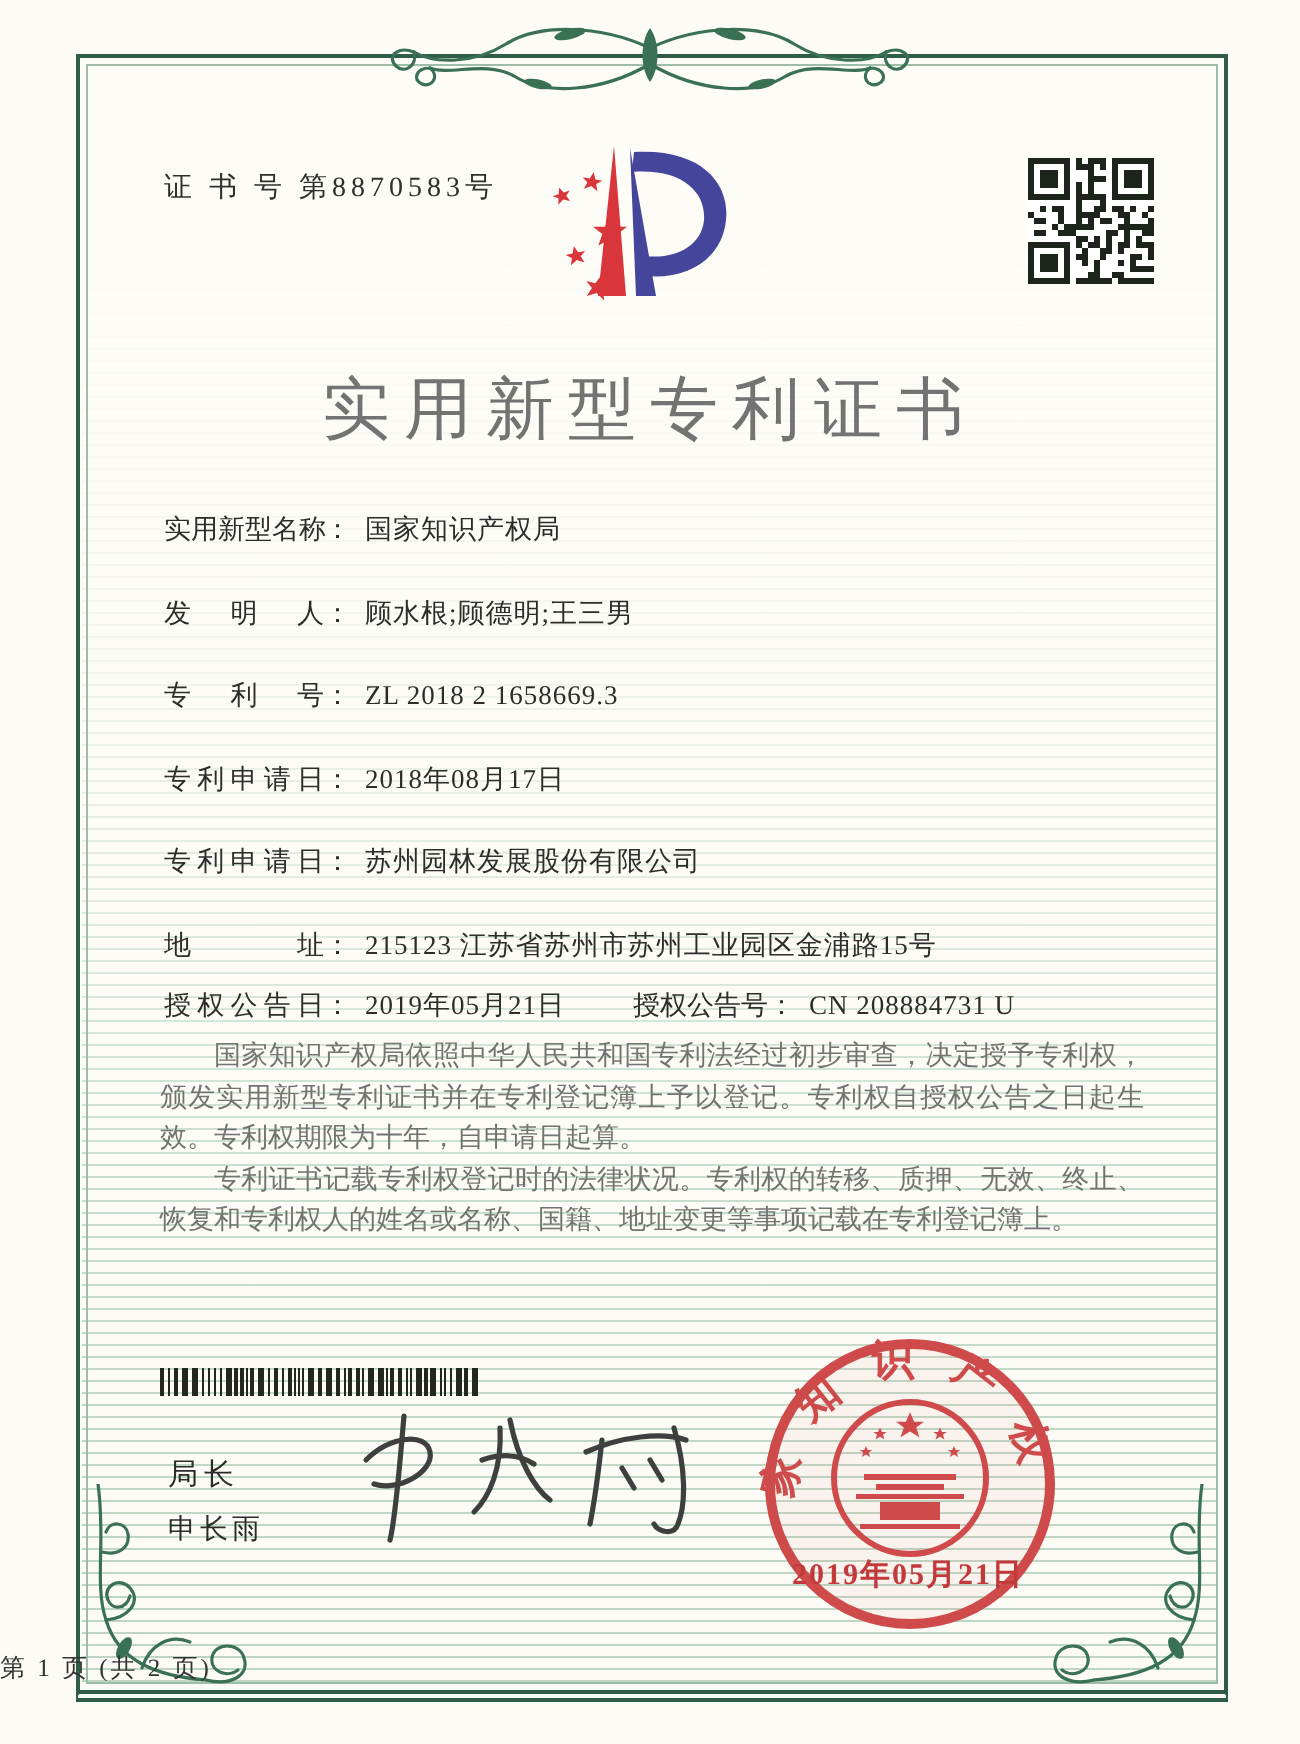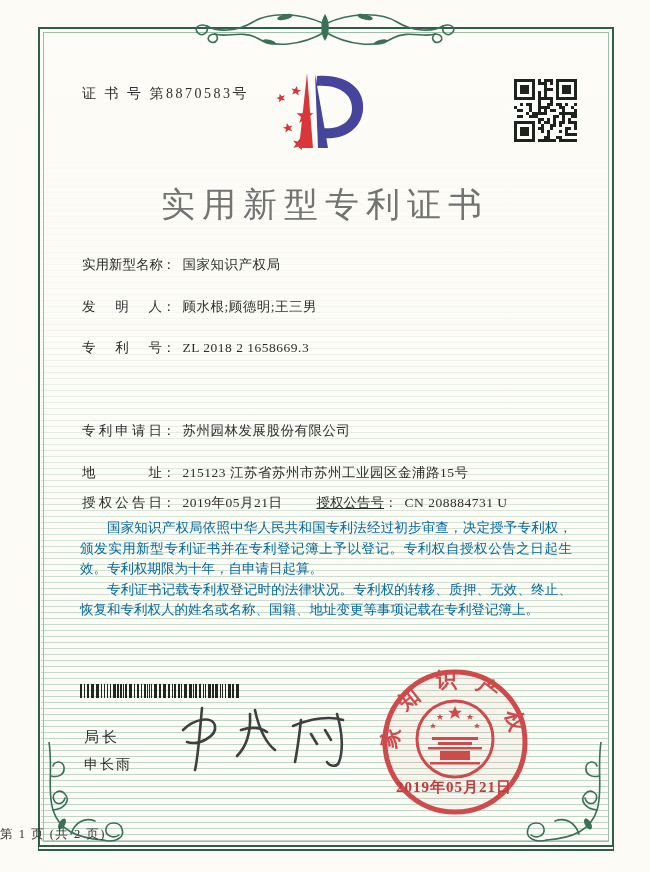--- a/index.html
+++ b/index.html
@@ -22,23 +22,23 @@
   .corner-r{left:509px;top:742px;width:100px;height:101px;}
   .cert-no{position:absolute;left:82px;top:85px;font-size:14px;letter-spacing:2.5px;color:#2f2f2f;}
   .logo{position:absolute;left:255px;top:70px;width:120px;height:94px;}
   .qr{position:absolute;left:514px;top:79px;width:63px;height:63px;background:#fff;}
   .title{position:absolute;left:0;top:182px;width:100%;text-align:center;
          font-size:34px;letter-spacing:7px;color:#737373;}
   .row{position:absolute;left:82px;font-size:13.5px;white-space:nowrap;color:#2d2d2d;}
   .lbl{display:inline-block;width:80px;text-align:justify;text-align-last:justify;vertical-align:bottom;}
   .colon{margin:0 2px 0 0;}
   .val{margin-left:5px;letter-spacing:.5px;}
-  .lbl2{margin-left:34px;text-decoration:underline;}
+  .lbl2{margin-left:34px;}
   .paras{position:absolute;left:80px;top:518px;width:492px;font-size:13.5px;line-height:20.5px;
-         color:#0369a1;text-align:justify;}
+         color:#737373;text-align:justify;}
   .paras p{margin:0;text-indent:2em;}
   .barcode{position:absolute;left:80px;top:684px;width:160px;height:14px;}
   .director-title{position:absolute;left:84px;top:728px;font-size:15px;letter-spacing:3px;}
   .director-name{position:absolute;left:84px;top:756px;font-size:14px;letter-spacing:2px;}
   .signature{position:absolute;left:155px;top:700px;width:210px;height:85px;}
   .seal{position:absolute;left:360px;top:647px;width:190px;height:190px;}
   .seal-date{position:absolute;left:396px;top:778px;font-size:15px;color:#c3393b;
              letter-spacing:1px;font-weight:bold;}
   .footer{position:absolute;left:0;top:826px;width:100%;font-size:12.5px;
           letter-spacing:1.5px;color:#333;}
@@ -237,20 +237,23 @@
 
   <div class="row" style="top:256px">
     <span class="lbl">实用新型名称</span><span class="colon">：</span><span class="val">国家知识产权局</span>
   </div>
   <div class="row" style="top:298px">
     <span class="lbl">发明人</span><span class="colon">：</span><span class="val">顾水根;顾德明;王三男</span>
   </div>
   <div class="row" style="top:339px">
     <span class="lbl">专利号</span><span class="colon">：</span><span class="val">ZL 2018 2 1658669.3</span>
   </div>
+  <div class="row" style="top:381px">
+    <span class="lbl">专利申请日</span><span class="colon">：</span><span class="val">2018年08月17日</span>
+  </div>
   <div class="row" style="top:422px">
     <span class="lbl">专利申请日</span><span class="colon">：</span><span class="val">苏州园林发展股份有限公司</span>
   </div>
   <div class="row" style="top:464px">
     <span class="lbl">地址</span><span class="colon">：</span><span class="val">215123 江苏省苏州市苏州工业园区金浦路15号</span>
   </div>
   <div class="row" style="top:494px">
     <span class="lbl">授权公告日</span><span class="colon">：</span><span class="val">2019年05月21日</span><span class="lbl2">授权公告号</span><span class="colon">：</span><span class="val">CN 208884731 U</span>
   </div>
 

